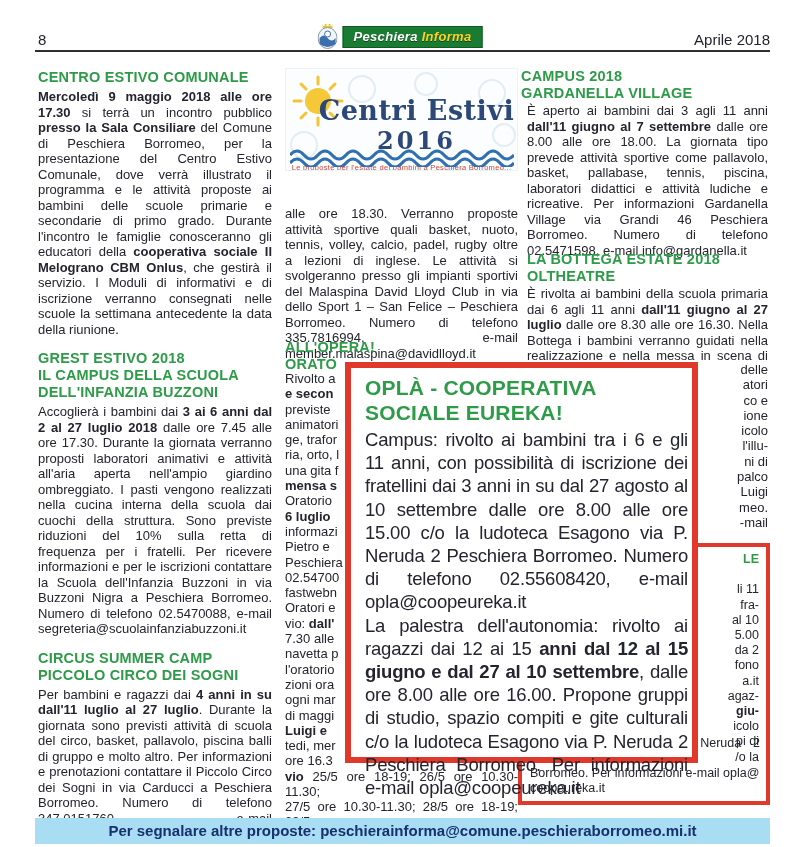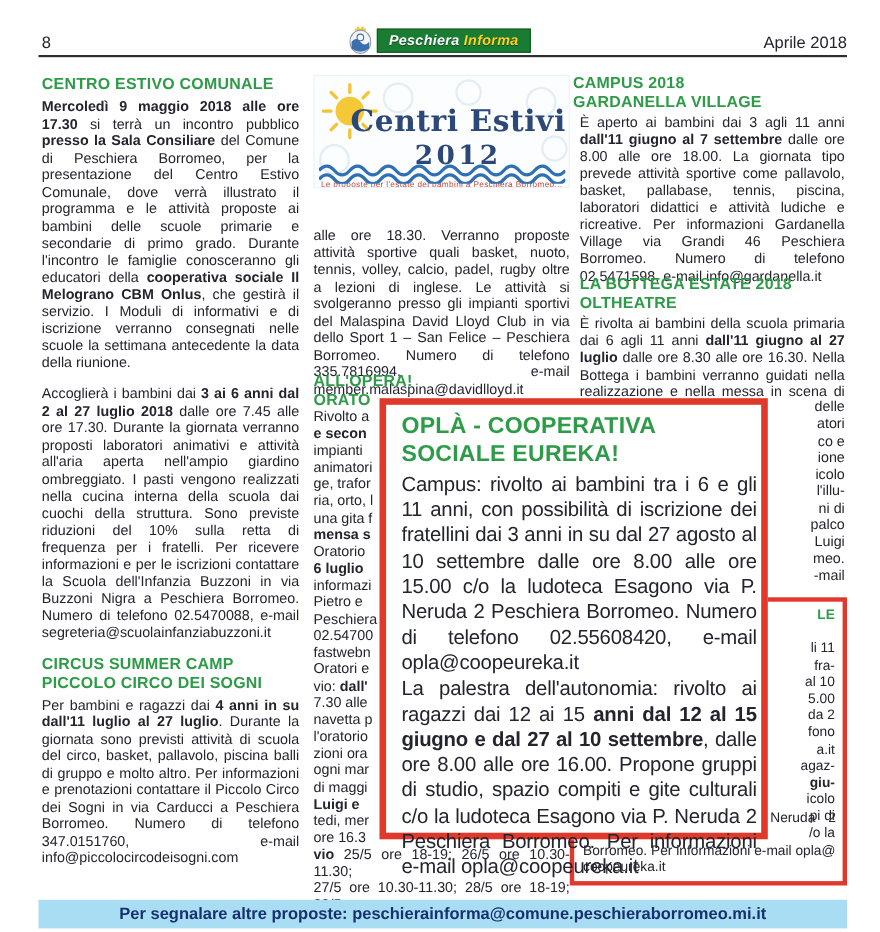--- a/index.html
+++ b/index.html
@@ -136,20 +136,21 @@
     <span class="y">Informa</span>
   </span>
 </div>
 
 <div class="abs col-left">
   <div class="sec">
     <h3 class="heading">CENTRO ESTIVO COMUNALE</h3>
     <p class="bodytxt"><span class="b">Mercoledì 9 maggio 2018 alle ore 17.30</span><span> si terrà un incontro pubblico </span><span class="b">presso la Sala Consiliare</span><span> del Comune di Peschiera Borromeo, per la presentazione del Centro Estivo Comunale, dove verrà illustrato il programma e le attività proposte ai bambini delle scuole primarie e secondarie di primo grado. Durante l'incontro le famiglie conosceranno gli educatori della </span><span class="b">cooperativa sociale Il Melograno CBM Onlus</span><span>, che gestirà il servizio. I Moduli di informativi e di iscrizione verranno consegnati nelle scuole la settimana antecedente la data della riunione.</span></p>
   </div>
   <div class="sec">
+    <h3 class="heading">GREST ESTIVO 2018<br>IL CAMPUS DELLA SCUOLA<br>DELL'INFANZIA BUZZONI</h3>
     <p class="bodytxt"><span>Accoglierà i bambini dai </span><span class="b">3 ai 6 anni dal 2 al 27 luglio 2018</span><span> dalle ore 7.45 alle ore 17.30. Durante la giornata verranno proposti laboratori animativi e attività all'aria aperta nell'ampio giardino ombreggiato. I pasti vengono realizzati nella cucina interna della scuola dai cuochi della struttura. Sono previste riduzioni del 10% sulla retta di frequenza per i fratelli. Per ricevere informazioni e per le iscrizioni contattare la Scuola dell'Infanzia Buzzoni in via Buzzoni Nigra a Peschiera Borromeo. Numero di telefono 02.5470088, e-mail segreteria@scuolainfanziabuzzoni.it</span></p>
   </div>
   <div class="sec">
     <h3 class="heading">CIRCUS SUMMER CAMP<br>PICCOLO CIRCO DEI SOGNI</h3>
     <p class="bodytxt"><span>Per bambini e ragazzi dai </span><span class="b">4 anni in su dall'11 luglio al 27 luglio</span><span>. Durante la giornata sono previsti attività di scuola del circo, basket, pallavolo, piscina balli di gruppo e molto altro. Per informazioni e prenotazioni contattare il Piccolo Circo dei Sogni in via Carducci a Peschiera Borromeo. Numero di telefono 347.0151760, e-mail info@piccolocircodeisogni.com</span></p>
   </div>
 
 </div>
 
 <div class="abs graphic">
@@ -169,36 +170,36 @@
       <line x1="2" y1="26" x2="9" y2="26"></line>
         <line x1="43" y1="26" x2="50" y2="26"></line>
       <line x1="9" y1="9" x2="14" y2="14"></line>
         <line x1="38" y1="38" x2="43" y2="43"></line>
       <line x1="9" y1="43" x2="14" y2="38"></line>
         <line x1="38" y1="14" x2="43" y2="9"></line>
     </g>
     <circle cx="26" cy="26" r="13" fill="#f5c838"></circle>
   </svg>
   <div class="graphic-title">Centri Estivi</div>
-  <div class="graphic-year">2012</div>
+  <div class="graphic-year">2016</div>
   <div class="graphic-caption">Le proposte per l'estate dei bambini a Peschiera Borromeo...</div>
   <svg class="graphic-waves" viewBox="0 0 224 20" preserveAspectRatio="none">
     <path d="M0,8 Q7,0 14,8 T28,8 T42,8 T56,8 T70,8 T84,8 T98,8 T112,8 T126,8 T140,8 T154,8 T168,8 T182,8 T196,8 T210,8 T224,8" fill="none" stroke="#2f6fb3" stroke-width="3"></path>
     <path d="M0,16 Q7,8 14,16 T28,16 T42,16 T56,16 T70,16 T84,16 T98,16 T112,16 T126,16 T140,16 T154,16 T168,16 T182,16 T196,16 T210,16 T224,16" fill="none" stroke="#2f6fb3" stroke-width="3"></path>
   </svg>
 </div>
 
 <p class="abs bodytxt mid-cont"><span>alle ore 18.30. Verranno proposte attività sportive quali basket, nuoto, tennis, volley, calcio, padel, rugby oltre a lezioni di inglese. Le attività si svolgeranno presso gli impianti sportivi del Malaspina David Lloyd Club in via dello Sport 1 – San Felice – Peschiera Borromeo. Numero di telefono 335.7816994, e-mail member.malaspina@davidlloyd.it</span></p>
 
 <h3 class="abs heading mid-opera-h">ALL'OPERA!<br>ORATO</h3>
 
 <div class="abs mid-frags">
     <div class="frag-line"><span>Rivolto a</span></div>
     <div class="frag-line"><span class="b">e secon</span></div>
-    <div class="frag-line"><span>impianti</span></div>
+    <div class="frag-line"><span>previste</span></div>
     <div class="frag-line"><span>animatori</span></div>
     <div class="frag-line"><span>ge, trafor</span></div>
     <div class="frag-line"><span>ria, orto, l</span></div>
     <div class="frag-line"><span>una gita f</span></div>
     <div class="frag-line"><span class="b">mensa s</span></div>
     <div class="frag-line"><span>Oratorio</span></div>
     <div class="frag-line"><span class="b">6 luglio</span></div>
     <div class="frag-line"><span>informazi</span></div>
     <div class="frag-line"><span>Pietro e</span></div>
     <div class="frag-line"><span>Peschiera</span></div>

